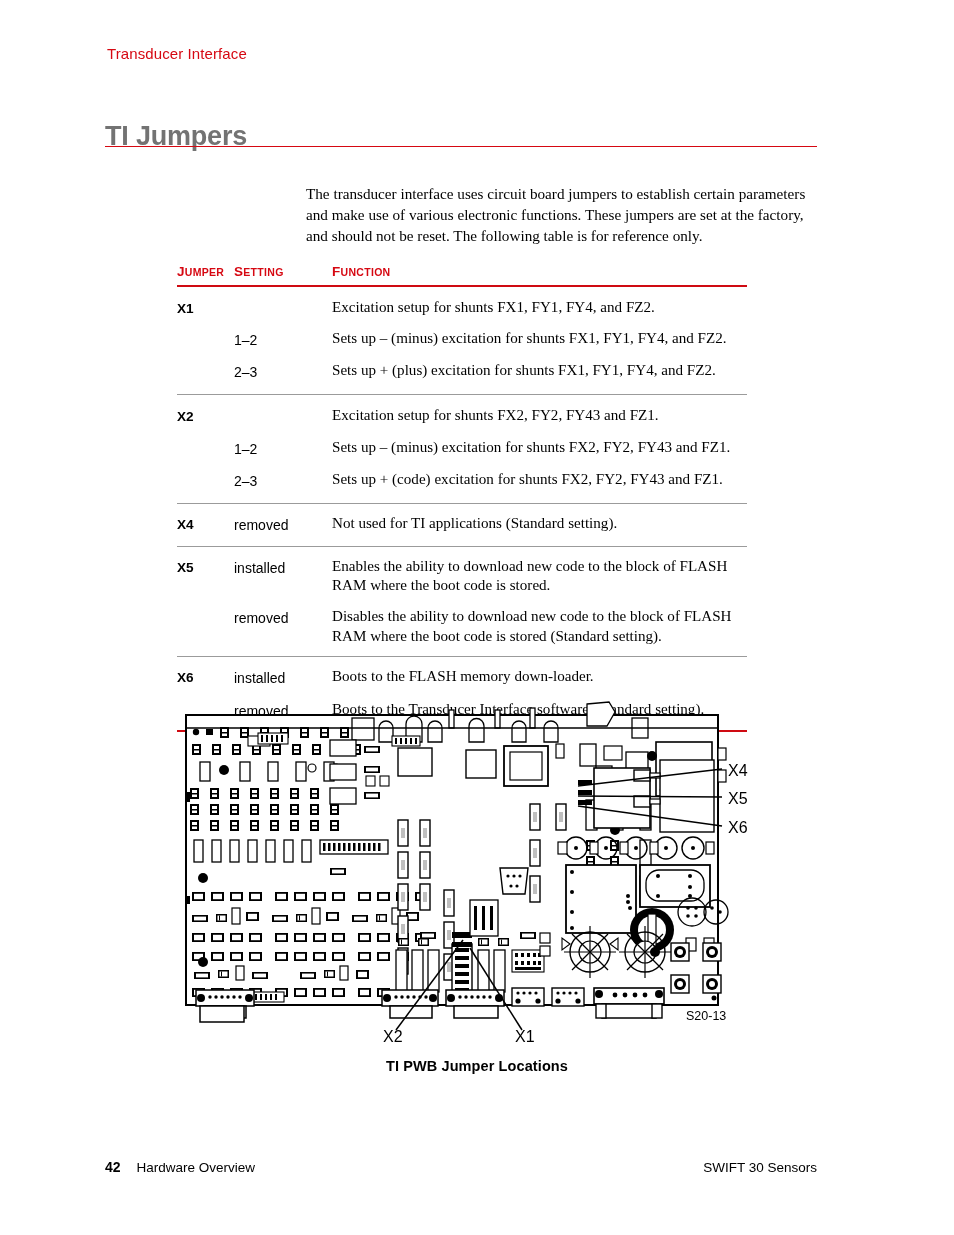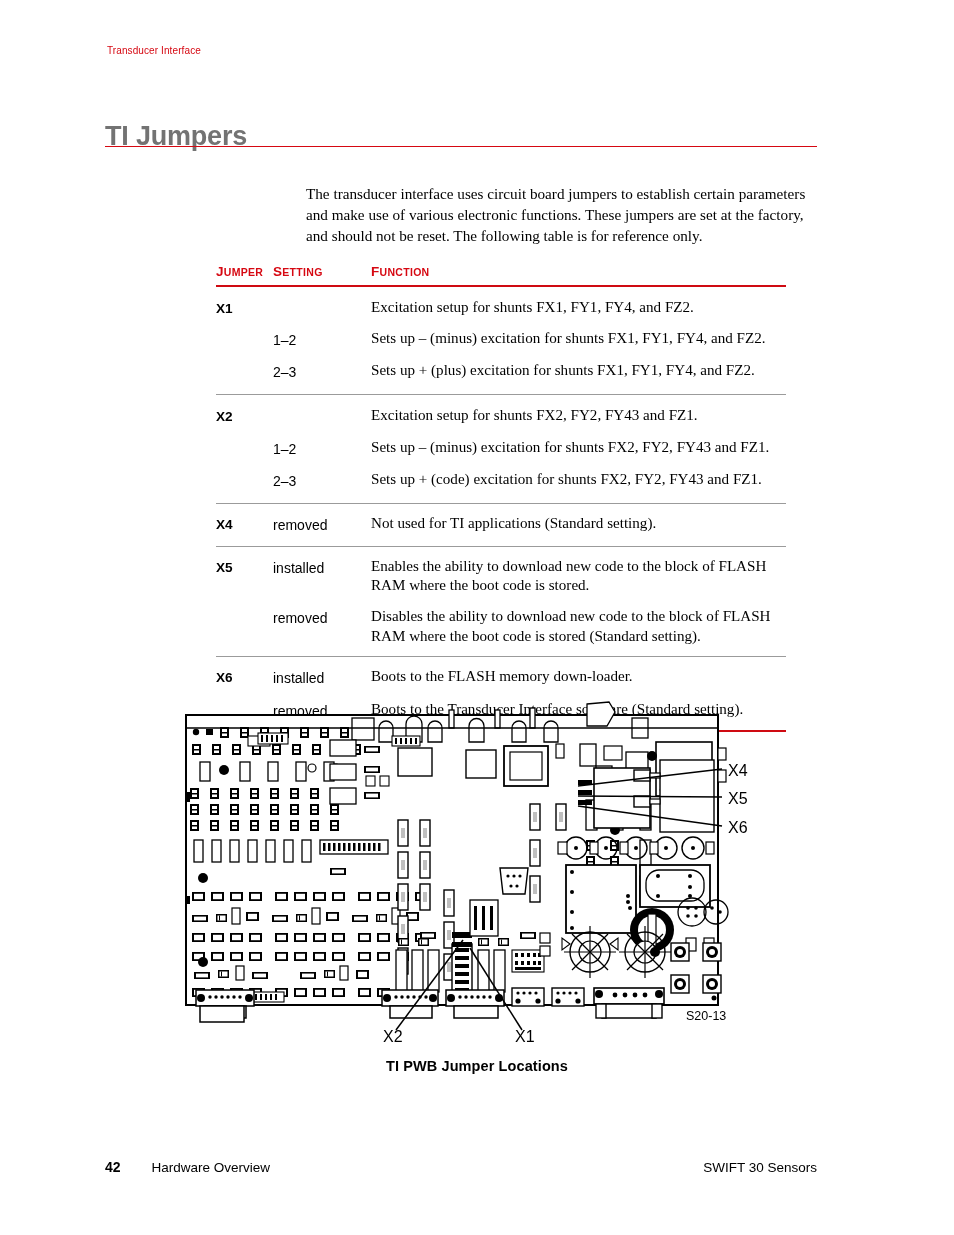--- a/index.html
+++ b/index.html
@@ -15,21 +15,21 @@
     color: #000000;
     overflow: hidden;
   }
 
   
   .running-head {
     position: absolute;
     left: 107px;
     top: 45px;
     font-family: "Liberation Sans", sans-serif;
-    font-size: 10px;
+    font-size: 15px;
     color: #d60812;
     letter-spacing: .1px;
   }
 
   
   .page-title {
     position: absolute;
     left: 105px;
     top: 103px;
     font-family: "Liberation Sans", sans-serif;
@@ -56,21 +56,20 @@
     font-size: 15.2px;
     line-height: 21px;
   }
 
   
   .jtable {
     position: absolute;
     left: 177px;
     top: 264px;
     width: 570px;
-    margin-left: 39px;
   }
   .jt-head {
     display: flex;
     font-family: "Liberation Sans", sans-serif;
     color: #d60812;
     font-weight: bold;
     font-size: 10.5px;
     letter-spacing: .3px;
     padding-bottom: 6px;
   }
@@ -162,21 +161,21 @@
     top: 1159px;
     width: 712px;
     font-family: "Liberation Sans", sans-serif;
     font-size: 13.5px;
     display: flex;
     align-items: baseline;
   }
   .footer .pgnum {
     font-weight: bold;
     font-size: 14px;
-    margin-right: 31px;
+    margin-right: 16px;
   }
   .footer .spacer { flex: 1 1 auto; }
 </style>
 </head>
 <body>
 
 <div class="running-head">Transducer Interface</div>
 
 <h1 class="page-title">TI Jumpers</h1>
 <div class="title-rule"></div>

